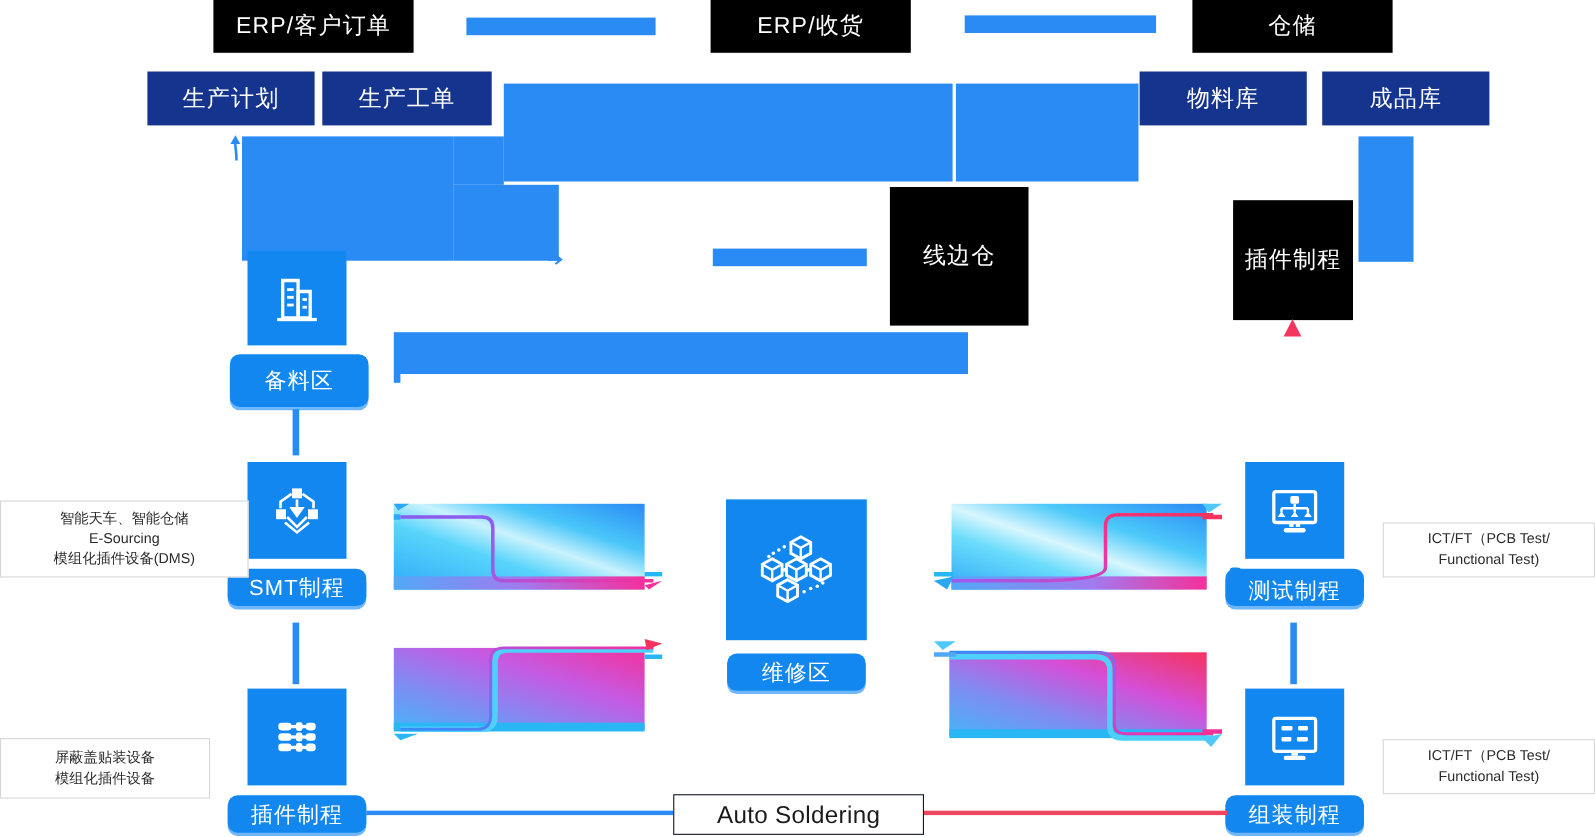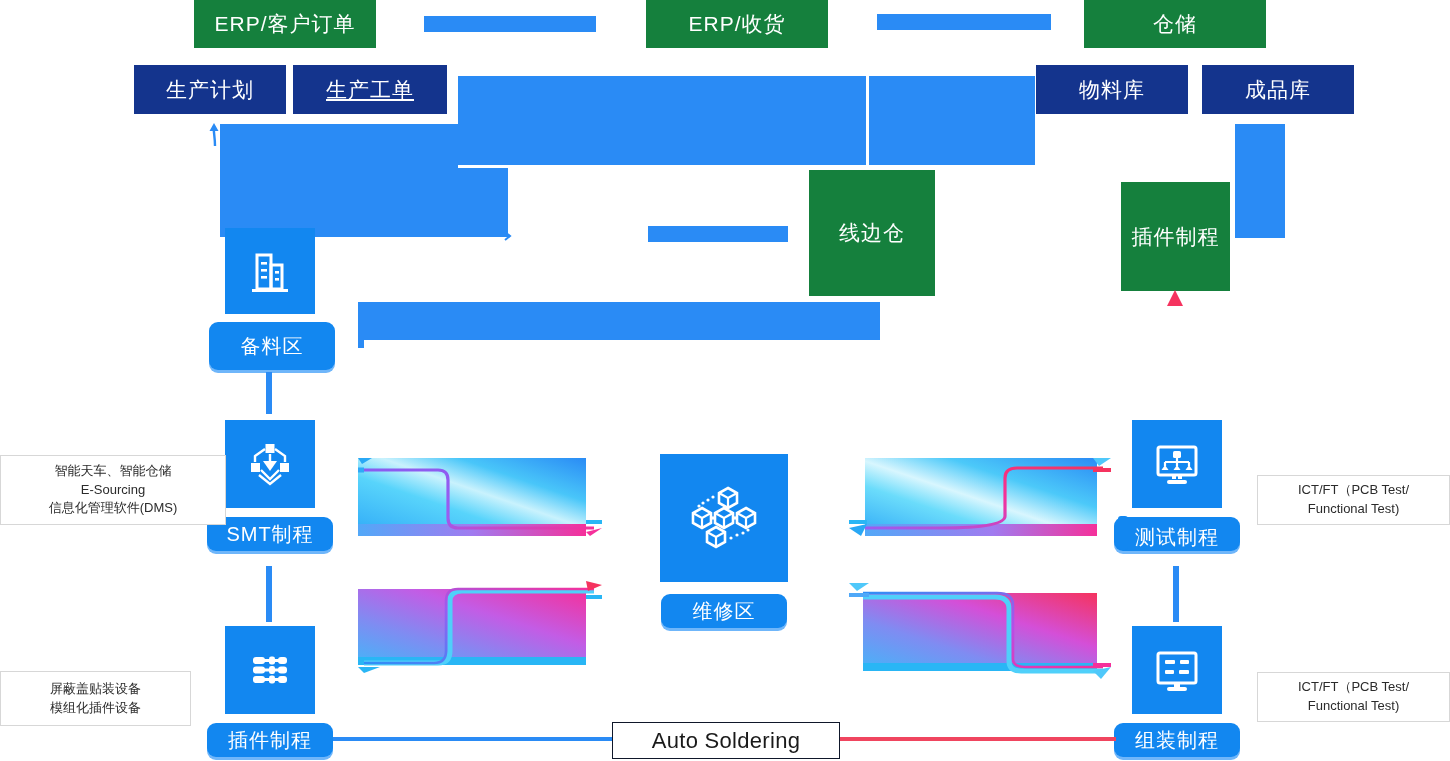--- a/index.html
+++ b/index.html
@@ -19,21 +19,21 @@
 
   
   .blk{
     display:flex;align-items:center;justify-content:center;
     color:#ffffff;
     font-size:21px;
     letter-spacing:1px;
     line-height:1.1;
     white-space:nowrap;
   }
-  .blk.blue{background:#15803d;}
+  .blk.blue{background:#000000;}
   .blk.navy{background:#14348d;}
   .bar{background:#2a8bf5;}
 
   
   .pill{
     display:flex;align-items:center;justify-content:center;
     background:#1287f0;
     color:#ffffff;
     font-size:20px;
     border-radius:9px;
@@ -107,21 +107,21 @@
   </div>
 
   <div class="abs blk blue" style="left:1084px;top:0px;width:182px;height:48px;">
     <span>仓储</span>
   </div>
 
   <div class="abs blk navy" style="left:134px;top:65px;width:152px;height:49px;">
     <span>生产计划</span>
   </div>
 
-  <div class="abs blk navy" style="left:293px;top:65px;width:154px;height:49px;text-decoration:underline;">
+  <div class="abs blk navy" style="left:293px;top:65px;width:154px;height:49px;">
     <span>生产工单</span>
   </div>
 
   <div class="abs blk navy" style="left:1036px;top:65px;width:152px;height:49px;">
     <span>物料库</span>
   </div>
 
   <div class="abs blk navy" style="left:1202px;top:65px;width:152px;height:49px;">
     <span>成品库</span>
   </div>
@@ -289,21 +289,21 @@
       <rect x="17" y="44" width="20" height="4" rx="2" fill="#fff"></rect>
     </svg>
   </div>
   <div class="abs pill" style="left:1114px;top:723px;width:126px;height:34px;">
     <span>组装制程</span>
   </div>
 
   <div class="abs note" style="left:0px;top:455px;width:226px;height:70px;flex-direction:column;">
     <span>智能天车、智能仓储</span>
     <span>E-Sourcing</span>
-    <span>信息化管理软件(DMS)</span>
+    <span>模组化插件设备(DMS)</span>
   </div>
 
   <div class="abs note" style="left:0px;top:671px;width:191px;height:55px;flex-direction:column;">
     <span>屏蔽盖贴装设备</span>
     <span>模组化插件设备</span>
   </div>
 
   <div class="abs note" style="left:1257px;top:475px;width:193px;height:50px;flex-direction:column;">
     <span>ICT/FT（PCB Test/</span>
     <span>Functional Test)</span>

